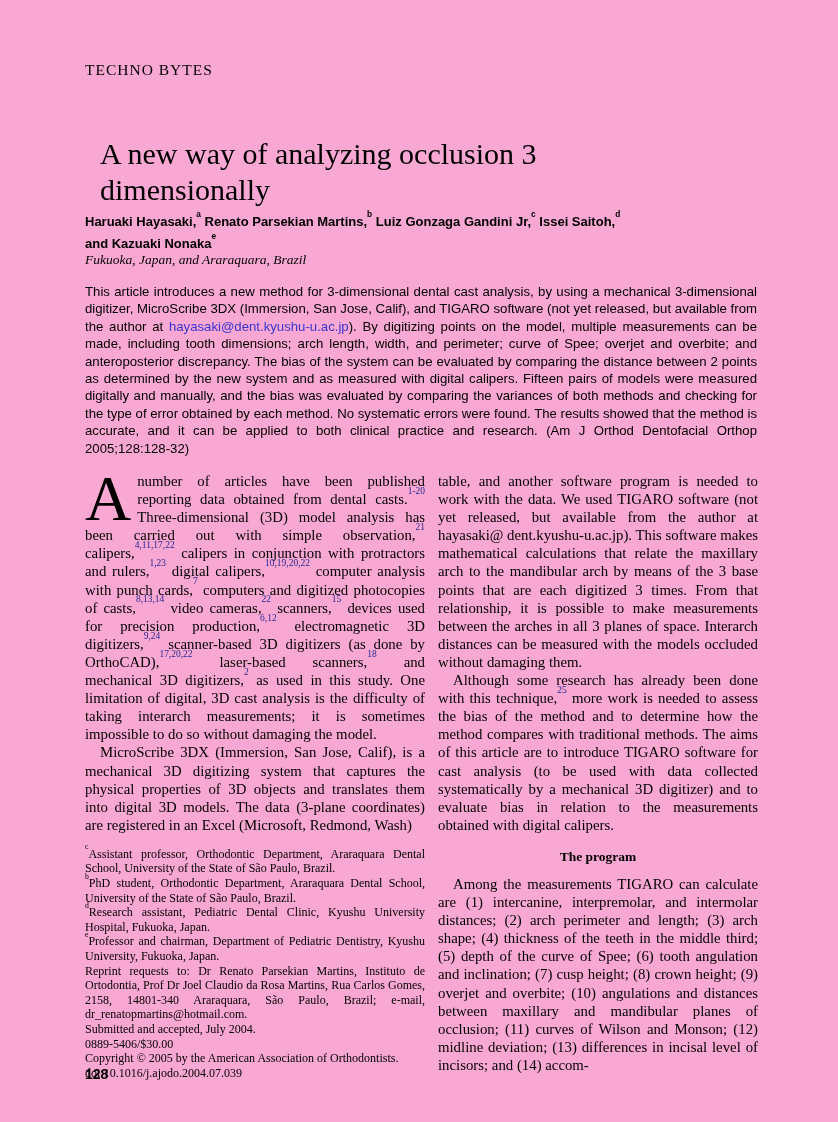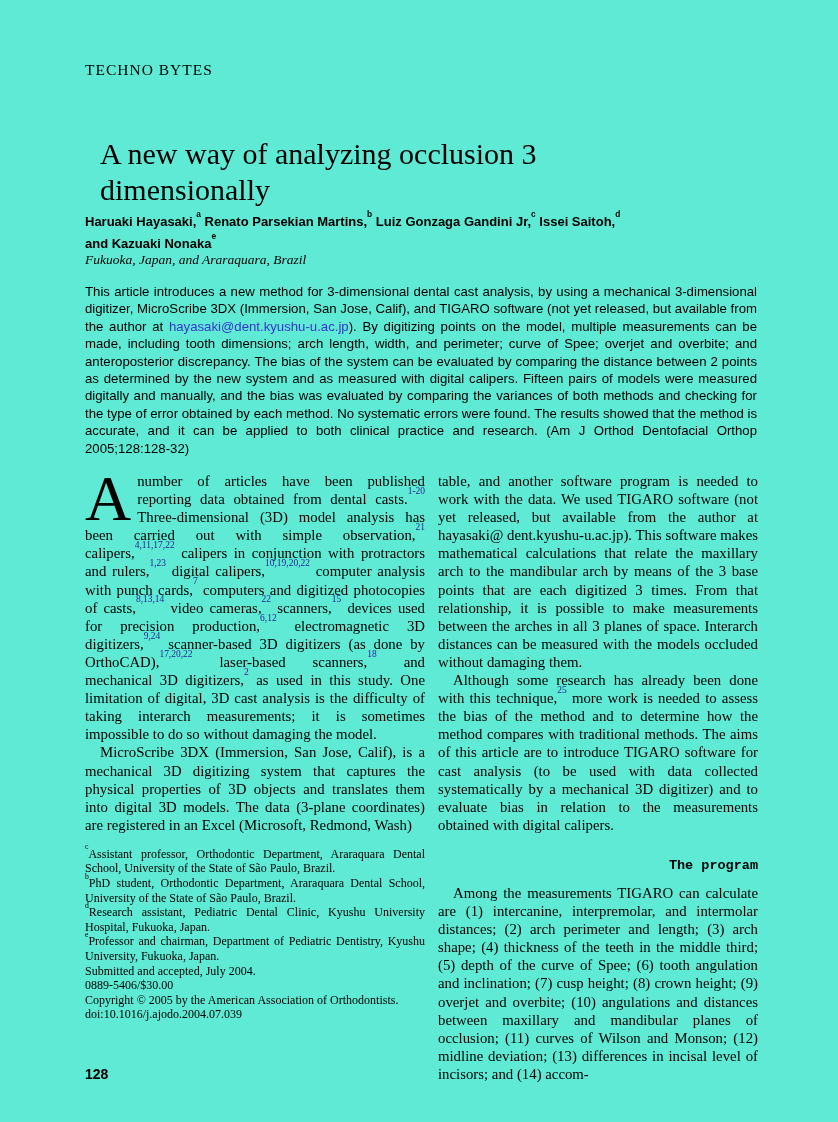--- a/index.html
+++ b/index.html
@@ -1,19 +1,19 @@
 <!DOCTYPE html>
 <html lang="en" style="--link: #3636cf; --ref: #26268f;"><head>
 <meta charset="utf-8">
 <style>
   html,body{margin:0;padding:0;background:#ffffff;}
   .page{
     position:relative;
     width:838px;height:1122px;
-    background:#5eead4;
+    background:#f9a8d4;
     color:#000;
     font-family:"Liberation Serif", serif;
     overflow:hidden;
   }
   .running-head{
     position:absolute;left:85px;top:61px;
     font-size:15.5px;letter-spacing:1px;
     font-family:"Liberation Serif", serif;
   }
   .title{
@@ -46,24 +46,24 @@
   .col-left{left:85px;width:340px;}
   .col-right{left:438px;width:320px;}
   .col p{margin:0;}
   .col p.indent{text-indent:15px;}
   .dropcap{
     float:left;
     font-size:64px;line-height:50px;
     margin:2px 6px 0 0;
   }
   .section-heading{
-    margin:23px 0 9px 0;
-    font-family:Liberation Mono, monospace;
+    margin:14px 0 9px 0;
+    font-family:Liberation Serif, serif;
     font-weight:bold;font-size:13.5px;
-    text-align:right;
+    text-align:center;
   }
   .footnotes{
     margin-top:13px;
     font-size:12px;line-height:14.6px;
     text-align:justify;
   }
   .footnotes p{margin:0;}
   .pagenum{
     position:absolute;left:85px;top:1066px;
     font-family:"Liberation Sans", sans-serif;
@@ -90,20 +90,21 @@
 
   <div class="col col-left">
     <p><span class="dropcap">A</span><span><span>number of articles have been published reporting data obtained from dental casts.</span><sup class="seg ref">1-20</sup><span> Three-dimensional (3D) model analysis has been carried out with simple observation,</span><sup class="seg ref">21</sup><span> calipers,</span><sup class="seg ref">4,11,17,22</sup><span> calipers in conjunction with protractors and rulers,</span><sup class="seg ref">1,23</sup><span> digital calipers,</span><sup class="seg ref">10,19,20,22</sup><span> computer analysis with punch cards,</span><sup class="seg ref">7</sup><span> computers and digitized photocopies of casts,</span><sup class="seg ref">8,13,14</sup><span> video cameras,</span><sup class="seg ref">22</sup><span> scanners,</span><sup class="seg ref">15</sup><span> devices used for precision production,</span><sup class="seg ref">6,12</sup><span> electromagnetic 3D digitizers,</span><sup class="seg ref">9,24</sup><span> scanner-based 3D digitizers (as done by OrthoCAD),</span><sup class="seg ref">17,20,22</sup><span> laser-based scanners,</span><sup class="seg ref">18</sup><span> and mechanical 3D digitizers,</span><sup class="seg ref">2</sup><span> as used in this study. One limitation of digital, 3D cast analysis is the difficulty of taking interarch measurements; it is sometimes impossible to do so without damaging the model.</span></span></p>
     <p class="indent">MicroScribe 3DX (Immersion, San Jose, Calif), is a mechanical 3D digitizing system that captures the physical properties of 3D objects and translates them into digital 3D models. The data (3-plane coordinates) are registered in an Excel (Microsoft, Redmond, Wash)</p>
 
     <div class="footnotes">
       <p><sup class="seg">c</sup><span>Assistant professor, Orthodontic Department, Araraquara Dental School, University of the State of São Paulo, Brazil.</span></p>
       <p><sup class="seg">b</sup><span>PhD student, Orthodontic Department, Araraquara Dental School, University of the State of São Paulo, Brazil.</span></p>
       <p><sup class="seg">d</sup><span>Research assistant, Pediatric Dental Clinic, Kyushu University Hospital, Fukuoka, Japan.</span></p>
       <p><sup class="seg">e</sup><span>Professor and chairman, Department of Pediatric Dentistry, Kyushu University, Fukuoka, Japan.</span></p>
+      <p>Reprint requests to: Dr Renato Parsekian Martins, Instituto de Ortodontia, Prof Dr Joel Claudio da Rosa Martins, Rua Carlos Gomes, 2158, 14801-340 Araraquara, São Paulo, Brazil; e-mail, dr_renatopmartins@hotmail.com.</p>
       <p>Submitted and accepted, July 2004.</p>
       <p>0889-5406/$30.00</p>
       <p>Copyright © 2005 by the American Association of Orthodontists.</p>
       <p>doi:10.1016/j.ajodo.2004.07.039</p>
     </div>
   </div>
 
   <div class="col col-right">
     <p>table, and another software program is needed to work with the data. We used TIGARO software (not yet released, but available from the author at hayasaki@ dent.kyushu-u.ac.jp). This software makes mathematical calculations that relate the maxillary arch to the mandibular arch by means of the 3 base points that are each digitized 3 times. From that relationship, it is possible to make measurements between the arches in all 3 planes of space. Interarch distances can be measured with the models occluded without damaging them.</p>
     <p class="indent"><span>Although some research has already been done with this technique,</span><sup class="seg ref">25</sup><span> more work is needed to assess the bias of the method and to determine how the method compares with traditional methods. The aims of this article are to introduce TIGARO software for cast analysis (to be used with data collected systematically by a mechanical 3D digitizer) and to evaluate bias in relation to the measurements obtained with digital calipers.</span></p>

